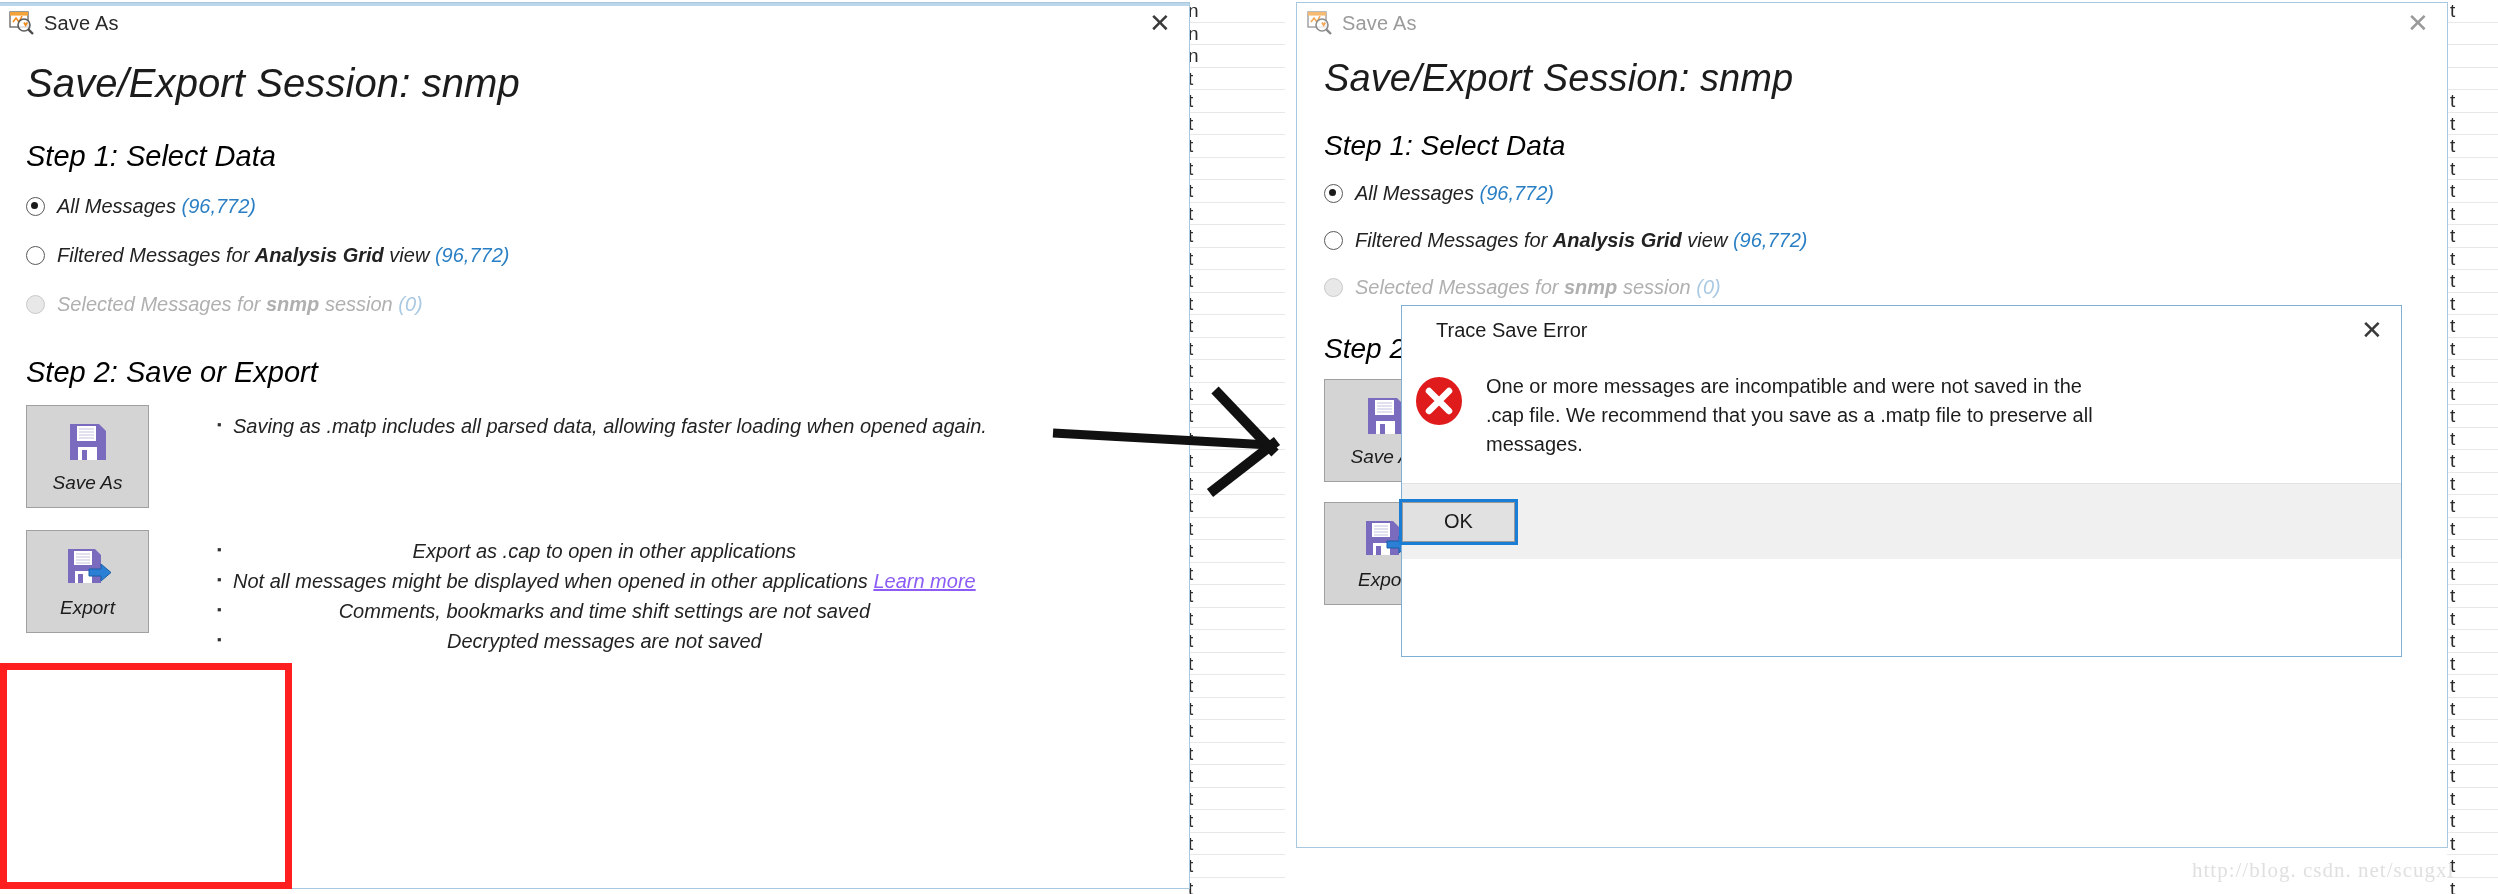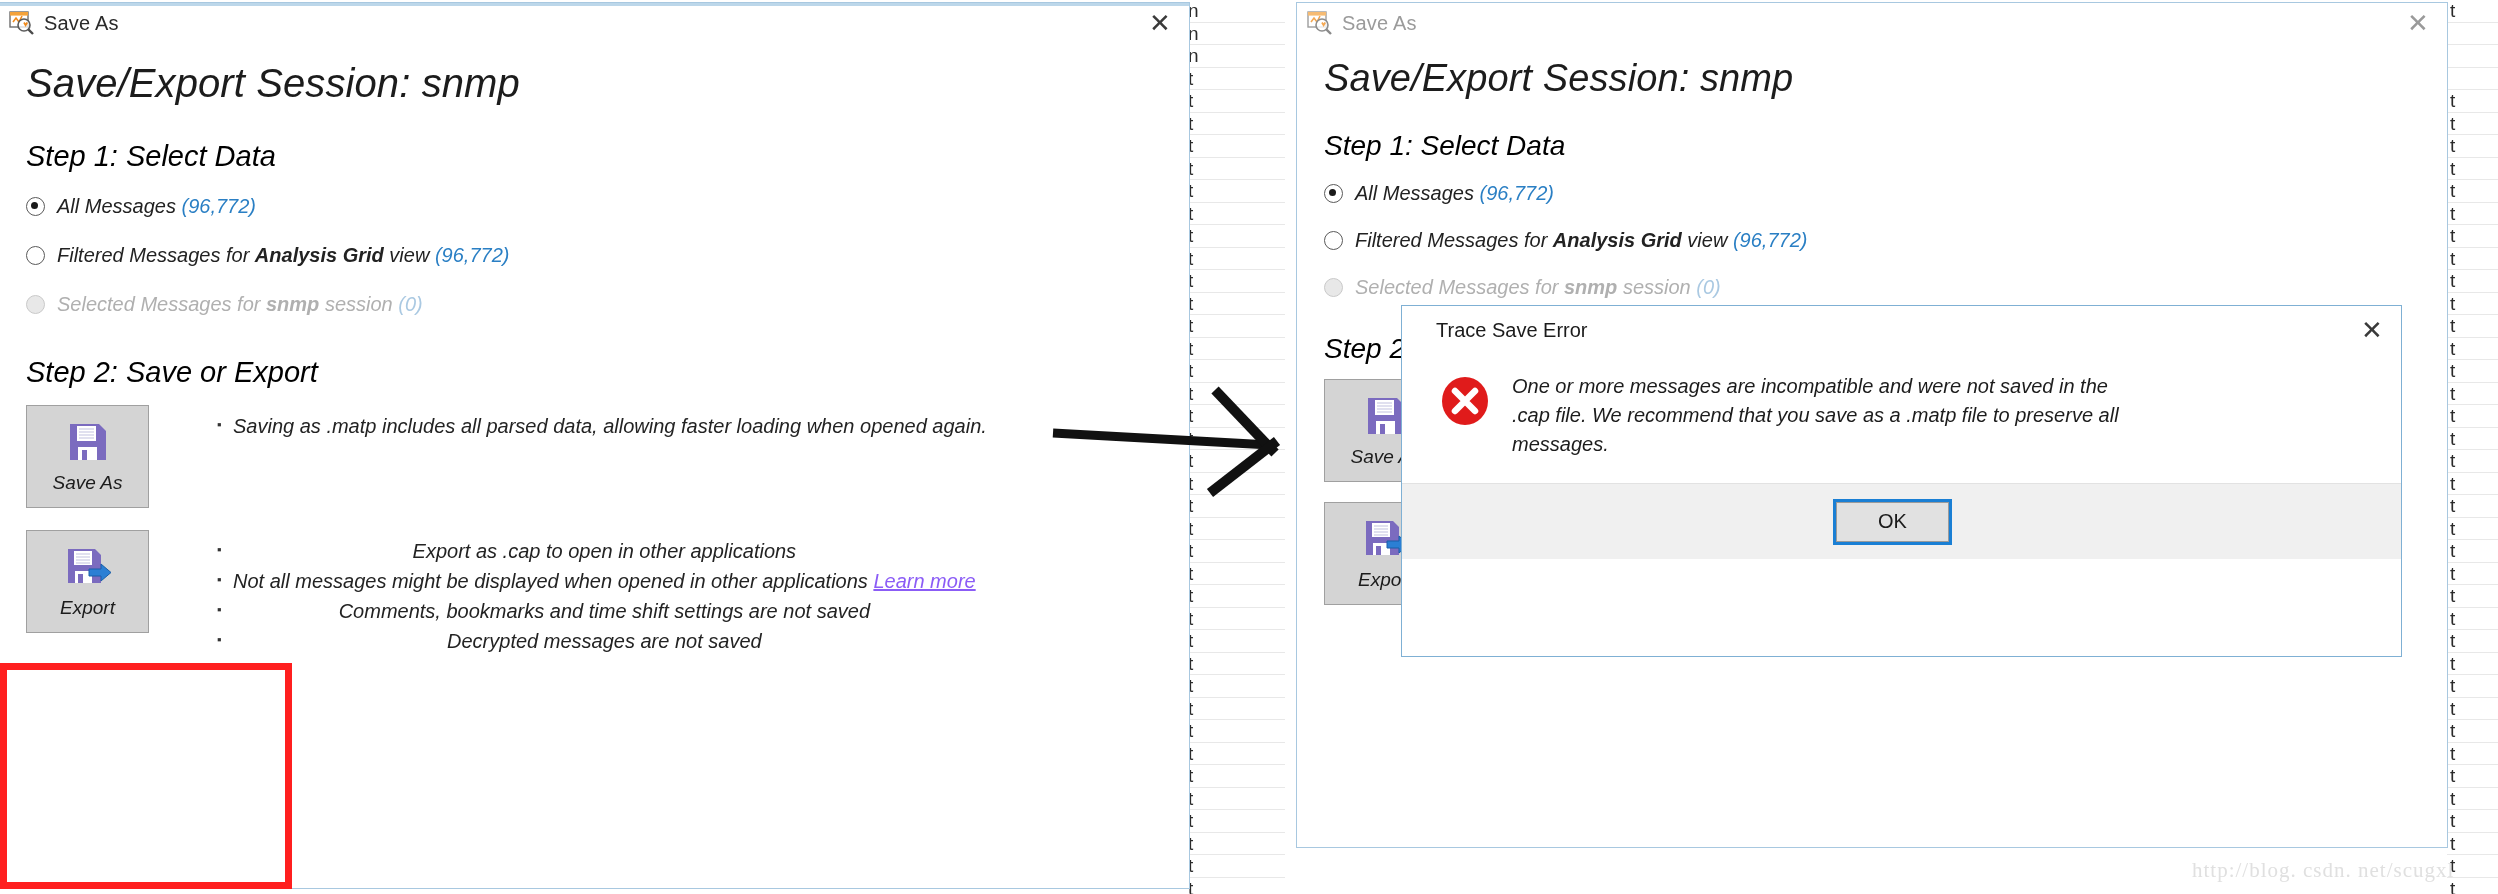--- a/index.html
+++ b/index.html
@@ -155,34 +155,33 @@
     border: 1px solid #7fb0d4;
   }
   .err-title {
     height: 48px;
     display: flex; align-items: center;
     padding: 0 6px 0 14px;
   }
   .err-title .t { font-size: 20px; color: #1c1c1c; margin-left: 20px; }
   .err-content {
     display: flex;
-    padding: 18px 26px 24px 38px;
+    padding: 18px 26px 24px 12px;
     min-height: 118px;
-    font-style: italic;
   }
   .err-icon { flex: 0 0 50px; margin-right: 22px; margin-top: 4px; }
   .err-msg {
     font-size: 20px; color: #1c1c1c; line-height: 29px;
     max-width: 620px;
   }
   .err-footer {
     background: #f0f0f0;
     border-top: 1px solid #e2e2e2;
     height: 76px;
-    display: flex; align-items: center; justify-content: center;
+    display: flex; align-items: center; justify-content: flex-start;
     padding-right: 18px;
   }
   .ok-btn {
     width: 113px; height: 40px;
     background: #e1e1e1;
     border: 1px solid #9a9a9a;
     outline: 3px solid #1a7fd4;
     outline-offset: 0px;
     display: flex; align-items: center; justify-content: center;
     font-size: 20px; color: #1b1b1b;

